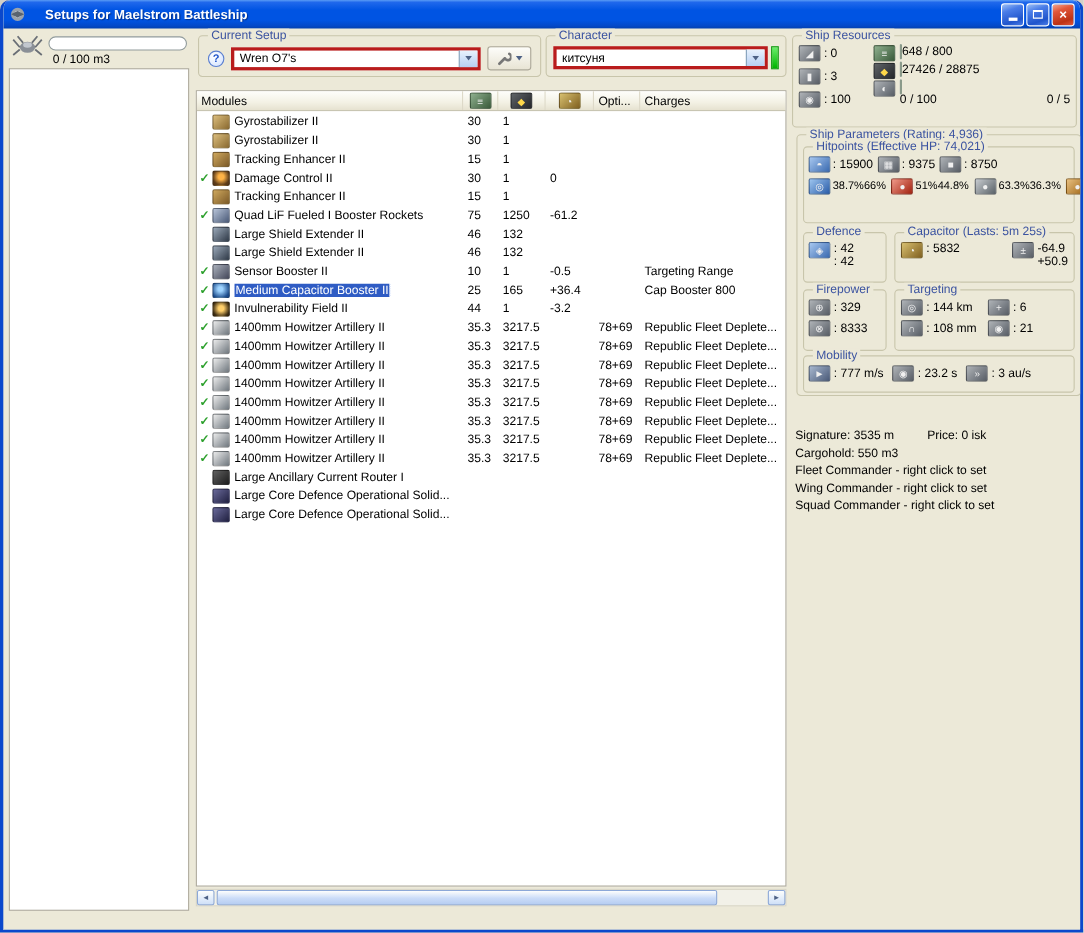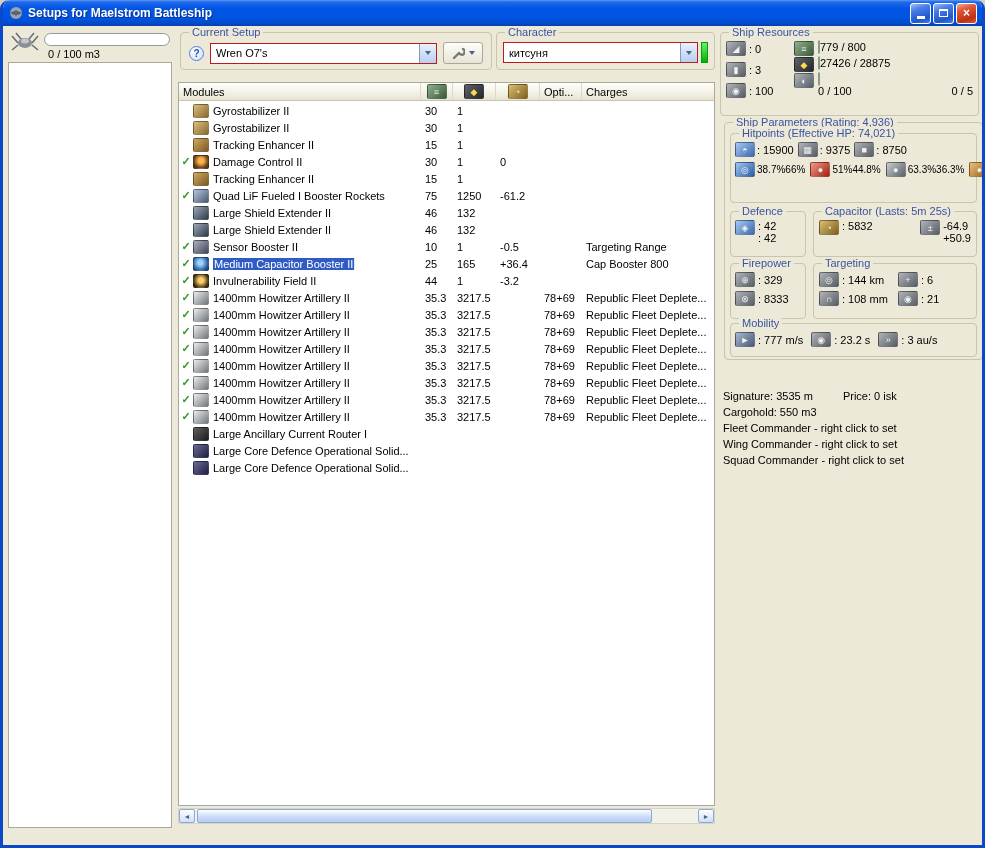--- a/index.html
+++ b/index.html
@@ -3,21 +3,21 @@
 <meta charset="utf-8">
 <style>
   * { margin:0; padding:0; box-sizing:border-box; }
   html,body { width:985px; height:848px; overflow:hidden; }
   body { font-family:"Liberation Sans", sans-serif; font-size:11px; color:#000; background:#d4d0c8; }
 
   .window { position:relative; width:985px; height:848px; background:#ece9d8;
             border:3px solid #0b48cc; border-top:none; border-radius:9px 9px 0 0; overflow:hidden; }
 
   
-  .titlebar { height:26px; display:flex; align-items:center; gap:4px; padding:0 5px;
+  .titlebar { height:26px; display:flex; align-items:center; gap:17px; padding:0 5px;
     background:linear-gradient(180deg,#5a9cf5 0%,#2068ec 8%,#0054e3 35%,#0054e3 70%,#0349c9 90%,#0340ae 100%);
     border-radius:7px 7px 0 0; }
   .app-icon { width:16px; height:16px; display:inline-flex; }
   .title { flex:1; color:#fff; font-weight:bold; font-size:12px; text-shadow:1px 1px 1px #00318c;
            white-space:nowrap; overflow:hidden; }
   .tbtns { display:flex; gap:2px; }
   .tbtn { width:21px; height:21px; border:1px solid #fff; border-radius:3px; color:#fff;
     display:flex; align-items:center; justify-content:center; font-size:12px; font-weight:bold; cursor:default;
     background:linear-gradient(160deg,#9dc0f5 0%,#4a7de8 30%,#2055cc 75%,#4a7de8 100%); }
   .tbtn .g-min { width:8px; height:3px; background:#fff; margin-top:9px; }
@@ -33,21 +33,21 @@
 
   
   .left-panel { position:absolute; left:5px; top:2px; width:164px; bottom:14px; }
   .db-icon { position:absolute; left:2px; top:2px; width:30px; height:26px; }
   .db-bar { position:absolute; left:36px; top:5px; right:2px; height:13px; border:1px solid #919b9c;
             border-radius:7px; background:#fff; overflow:hidden; }
   .db-cap { position:absolute; left:40px; top:20px; }
   .db-list { position:absolute; left:0; right:0; top:34px; bottom:0; background:#fff; border:1px solid #aca899; }
 
   
-  .combo { display:flex; align-items:center; height:21px; border:1px solid #b91c1c; background:#fff; }
+  .combo { display:flex; align-items:center; height:21px; border:3px solid #b91c1c; background:#fff; }
   .combo .val { flex:1; padding:0 5px; white-space:nowrap; overflow:hidden; }
   .combo .drop { width:17px; align-self:stretch; border-left:1px solid #7f9db9; display:flex;
     align-items:center; justify-content:center;
     background:linear-gradient(180deg,#e9f2fd 0%,#cfe0f8 50%,#b8d0f2 100%); }
   .arr-down { width:0; height:0; border-left:3px solid transparent; border-right:3px solid transparent;
               border-top:4px solid #4d6185; }
 
   .cs-gb { left:177px; top:6px; width:312px; height:38px; }
   .cs-inner { display:flex; align-items:center; gap:6px; padding:9px 8px 0 8px; }
   .help-ic { width:15px; height:15px; border-radius:50%; border:1px solid #5a7fd0; color:#1a50c8;
@@ -518,21 +518,21 @@
             <span class="item">
                 <span class="ric">◉</span>
                 <span>: 100</span>
               </span>
           </div>
           <div class="sr-right">
             <div class="sr-row">
               <span class="ric ric-cpu">≡</span>
               <span class="stack">
                 <span class="bar"><span class="barfill" style="width: 81%;"></span></span>
-                <span class="bar-text">779 / 800</span>
+                <span class="bar-text">648 / 800</span>
               </span>
             </div>
             <div class="sr-row">
               <span class="ric ric-pg">◆</span>
               <span class="stack">
                 <span class="bar"><span class="barfill" style="width: 95%;"></span></span>
                 <span class="bar-text">27426 / 28875</span>
               </span>
             </div>
             <div class="sr-row">

